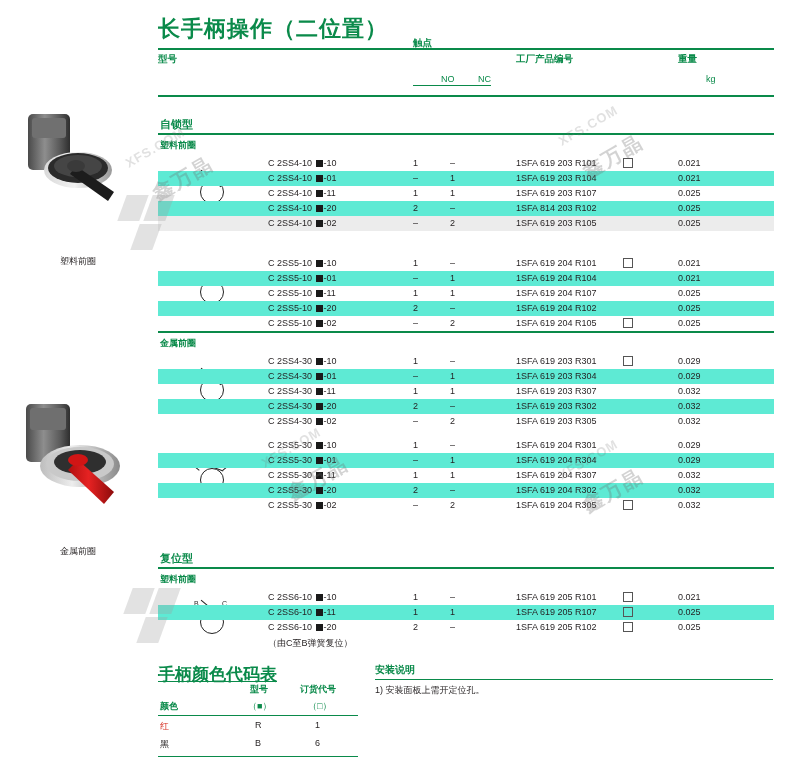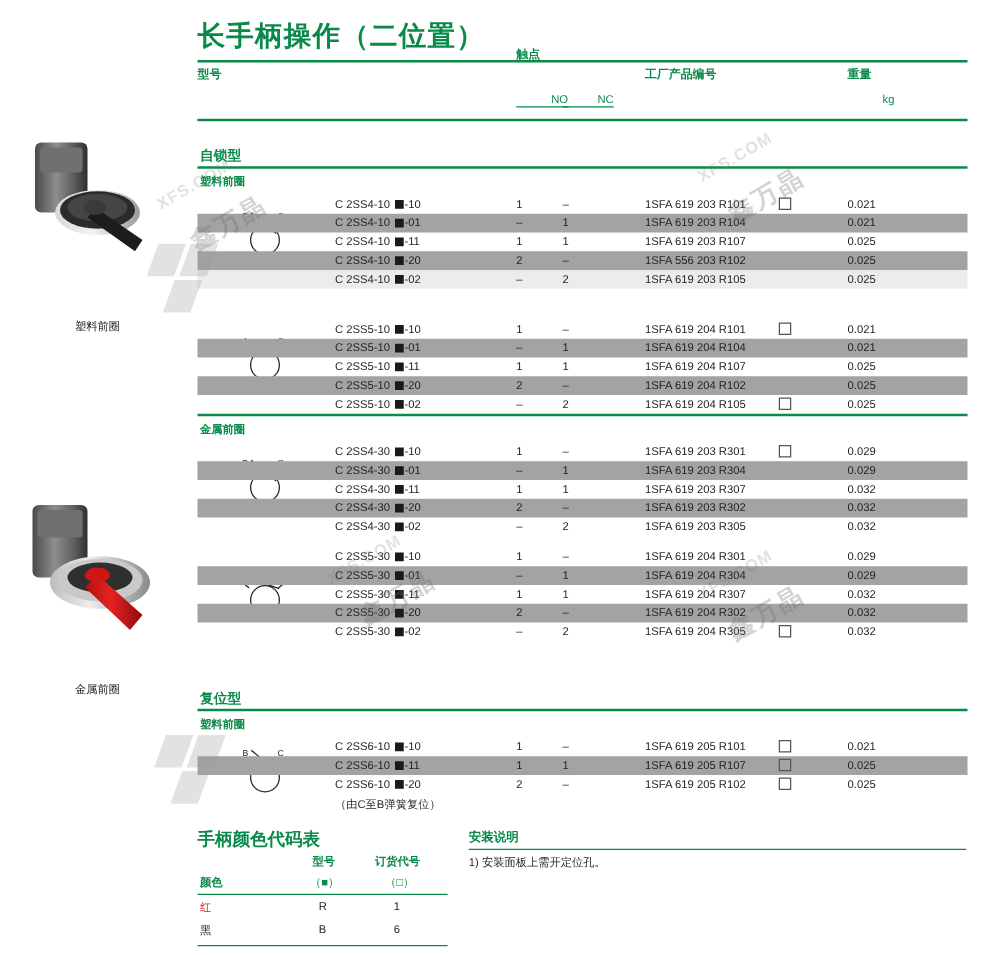--- a/index.html
+++ b/index.html
@@ -27,21 +27,21 @@
 
   .colhdr{position:absolute;font-size:9.5px;color:#0a8a4a;font-weight:bold;}
   .subhdr{position:absolute;font-size:9px;color:#0a8a4a;padding-left:28px;}
   .underline{border-bottom:1px solid #0a8a4a;padding-bottom:1px;}
 
   .secttl{position:absolute;font-size:11px;font-weight:bold;color:#0a8a4a;}
   .subttl{position:absolute;font-size:9px;font-weight:bold;color:#0a8a4a;}
 
   
   .row{position:absolute;left:158px;width:616px;height:15px;}
-  .row.alt{background:#a3a3a3;}
+  .row.alt{background:#5eead4;}
   .c-model{position:absolute;left:110px;font-size:9px;white-space:nowrap;}
   .c-no{position:absolute;left:255px;width:22px;text-align:left;font-size:9px;}
   .c-nc{position:absolute;left:292px;width:22px;text-align:left;font-size:9px;}
   .c-art{position:absolute;left:358px;font-size:9px;white-space:nowrap;}
   .c-wt{position:absolute;left:520px;font-size:9px;}
   .cellpad{top:2px;}
 
   .sqblk{display:inline-block;width:7px;height:7px;background:#1a1a1a;vertical-align:-1px;margin:0 1px;}
 
   
@@ -49,21 +49,21 @@
   .sym .circ{position:absolute;left:8px;top:12px;width:22px;height:22px;border:1px solid #222;border-radius:50%;}
   .sym .bar{position:absolute;left:6px;top:10px;width:26px;height:1px;background:#222;transform:rotate(35deg);transform-origin:center;}
   .sym .lblA{position:absolute;font-size:7px;}
   .sym .lblB{position:absolute;font-size:7px;}
   .sym .lblC{position:absolute;font-size:7px;}
   .sym .tickd{position:absolute;width:6px;height:1px;background:#222;}
 
   
   .prod{position:absolute;}
   .cap{position:absolute;font-size:9px;color:#231f20;text-align:center;width:120px;}
-  .cc-title{position:absolute;left:158px;top:663px;font-size:14px;font-weight:bold;color:#0a8a4a;}
+  .cc-title{position:absolute;left:158px;top:663px;font-size:17px;font-weight:bold;color:#0a8a4a;text-decoration:underline;}
   .cc-hdr{position:absolute;font-size:9px;color:#0a8a4a;font-weight:bold;}
   .cc-cell{position:absolute;font-size:9px;}
   .cc-rule{position:absolute;background:#0a8a4a;height:1px;}
   .cc-red{color:#d52b1e;}
 
   
   .inst-title{position:absolute;left:375px;top:663px;font-size:10px;font-weight:bold;color:#0a8a4a;}
   .inst-rule{position:absolute;left:375px;top:679px;width:398px;height:1px;background:#0a8a4a;}
   .inst-line{position:absolute;font-size:9px;color:#231f20;}
 
@@ -123,21 +123,21 @@
     <div class="c-model cellpad">C 2SS4-10 <span class="sqblk"></span>-11</div>
     <div class="c-no cellpad">1</div>
     <div class="c-nc cellpad">1</div>
     <div class="c-art cellpad">1SFA 619 203 R107</div>
     <div class="c-wt cellpad">0.025</div>
   </div>
   <div class="row alt" style="top:201px;">
     <div class="c-model cellpad">C 2SS4-10 <span class="sqblk"></span>-20</div>
     <div class="c-no cellpad">2</div>
     <div class="c-nc cellpad">–</div>
-    <div class="c-art cellpad">1SFA 556 203 R102</div>
+    <div class="c-art cellpad">1SFA 814 203 R102</div>
     <div class="c-wt cellpad">0.025</div>
   </div>
   <div class="row" style="top:216px;background:#ececec;">
     <div class="c-model cellpad">C 2SS4-10 <span class="sqblk"></span>-02</div>
     <div class="c-no cellpad">–</div>
     <div class="c-nc cellpad">2</div>
     <div class="c-art cellpad">1SFA 619 203 R105</div>
     <div class="c-wt cellpad">0.025</div>
   </div>
 

